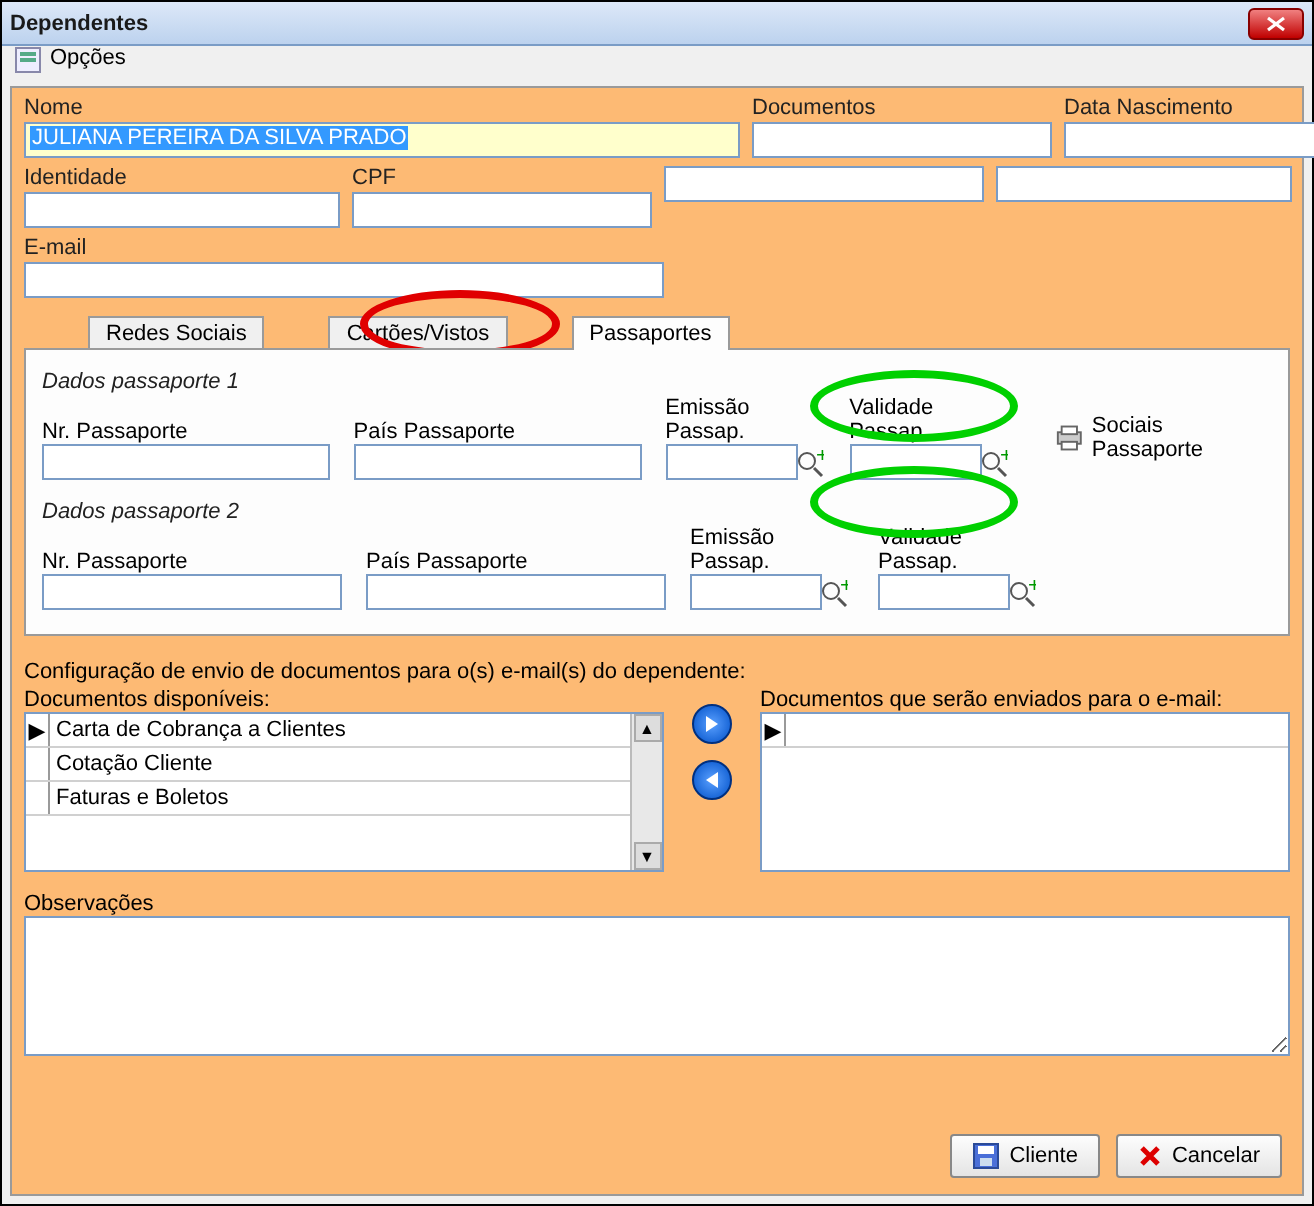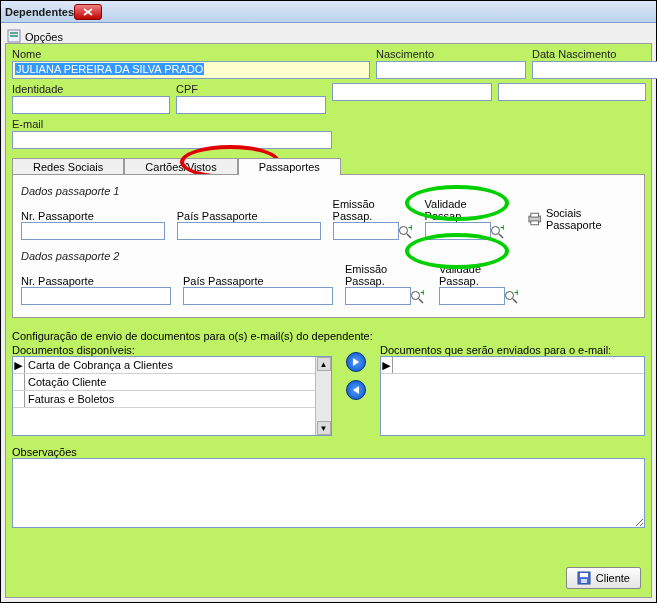--- a/index.html
+++ b/index.html
@@ -1,32 +1,32 @@
 <!DOCTYPE html>
 <html><head>
 <meta charset="utf-8">
 <style>
   * { box-sizing: border-box; font-family: Tahoma, Arial, sans-serif; font-size: 11px; }
   body { margin: 0; background: #fff; }
   .window { width: 657px; height: 603px; border: 1px solid #000; background: #f0f0f0; position: relative; }
-  .titlebar { height: 22px; background: linear-gradient(#dde8f8,#bcd2ee); display: flex; align-items: center; padding: 0 4px; border-bottom: 1px solid #7a9cc6; }
+  .titlebar { height: 22px; background: linear-gradient(#dde8f8,#bcd2ee); display: flex; align-items: center; justify-content: space-between; padding: 0 4px; border-bottom: 1px solid #7a9cc6; }
   .titlebar .title { font-weight: bold; color: #1a1a1a; }
   .close-btn { width: 28px; height: 16px; background: linear-gradient(#f08080,#c00000); border: 1px solid #800; border-radius: 3px; color: #fff; display:flex; align-items:center; justify-content:center; font-weight:bold; font-size:10px; cursor:pointer; }
-  .menubar { height: 20px; display: flex; align-items: flex-end; padding: 0 6px; gap: 4px; }
+  .menubar { height: 20px; display: flex; align-items: flex-start; padding: 0 6px; gap: 4px; }
   .menubar .icon-small { width: 14px; height: 14px; }
-  .content { position: absolute; top: 42px; left: 4px; right: 4px; bottom: 4px; border: 1px solid #9a9a9a; background: #bef264; padding: 4px 6px 6px 6px; }
+  .content { position: absolute; top: 42px; left: 4px; right: 4px; bottom: 4px; border: 1px solid #9a9a9a; background: #fdba74; padding: 4px 6px 6px 6px; }
   .row { display: flex; gap: 6px; margin-bottom: 4px; }
   .field { display: flex; flex-direction: column; }
   .field label { color: #222; margin-bottom: 1px; }
   .field input, .observ, .email-input { border: 1px solid #7a9cc6; background: #fff; height: 18px; padding: 1px 2px; }
   .nome-input { background: #ffffcc; }
   .nome-input .selected { background:#3399ff; color:#fff; padding:0 1px;}
   .picker { width: 16px; height: 16px; display:inline-flex; align-items:center; justify-content:center; }
   .tabs { display: flex; margin-top: 8px; position: relative; }
-  .tab { border: 1px solid #9a9a9a; border-bottom: none; padding: 2px 20px; background: #f0f0f0; position: relative; top:1px; cursor:pointer; }
+  .tab { border: 1px solid #9a9a9a; border-bottom: none; padding: 2px 8px; background: #f0f0f0; position: relative; top:1px; cursor:pointer;margin-left:32px; }
   .tab.active { background: #fdfdfd; z-index: 2; }
   .tabpanel { border: 1px solid #9a9a9a; background: #fdfdfd; padding: 6px 8px 12px 8px; }
   .group-label { color:#222; margin: 4px 0 1px 0; font-style: italic; }
   .passport-row { display:flex; gap:12px; align-items:flex-end; }
   .pfield { display:flex; flex-direction:column; }
   .pfield input { border:1px solid #7a9cc6; height:18px; width:100%; }
   .pwrap { display:flex; align-items:flex-end; position:relative; }
   .pwrap .picker { margin-left:-2px; }
   .listagem { display:flex; align-items:center; gap:4px; }
   .ellipse-red { position:absolute; border:4px solid #e00000; border-radius:50%; pointer-events:none; }
@@ -72,21 +72,21 @@
   <div class="content">
 
     <div class="row">
       <div class="field" style="flex:0 0 358px">
         <label>Nome</label>
         <div class="nome-input" style="border:1px solid #7a9cc6;height:18px;padding:1px 2px;">
           <span class="selected">JULIANA PEREIRA DA SILVA PRADO</span>
         </div>
       </div>
       <div class="field" style="flex:0 0 150px">
-        <label>Nascimento</label>
+        <label>Documentos</label>
         <input value="" style="">
       </div>
       <div class="field" style="flex:1; min-width:0;">
         <label>Data Nascimento</label>
         <div style="display:flex;">
           <input style="flex: 1 1 0%;" value="">
 
         </div>
       </div>
     </div>
@@ -265,16 +265,22 @@
 
     <div class="footer">
       <div class="btn">
         <svg width="14" height="14" viewBox="0 0 14 14">
             <rect x="1" y="1" width="12" height="12" fill="#4a6fd8" stroke="#2a4a98"></rect>
             <rect x="3" y="2" width="8" height="4" fill="#fff"></rect>
             <rect x="4" y="8" width="6" height="4" fill="#cde"></rect>
           </svg>
         <span>Cliente</span>
       </div>
+      <div class="btn">
+        <svg width="12" height="12" viewBox="0 0 12 12">
+            <path d="M2 2 L10 10 M10 2 L2 10" stroke="#d00" stroke-width="2.5"></path>
+          </svg>
+        <span>Cancelar</span>
+      </div>
     </div>
 
   </div>
 </div>
 
 </body></html>

